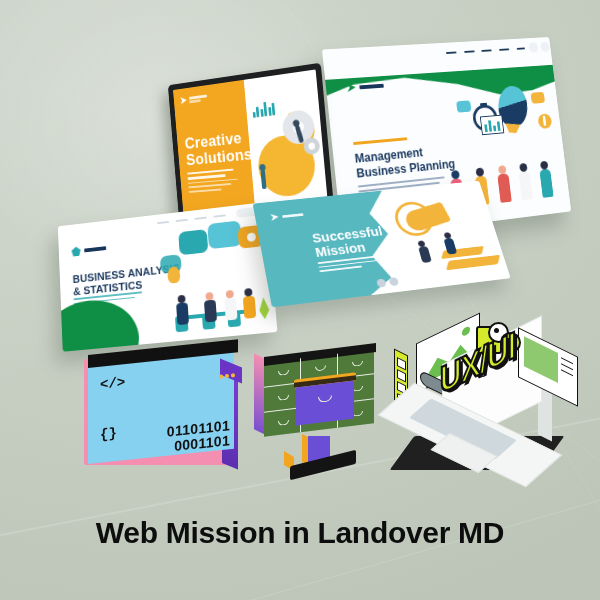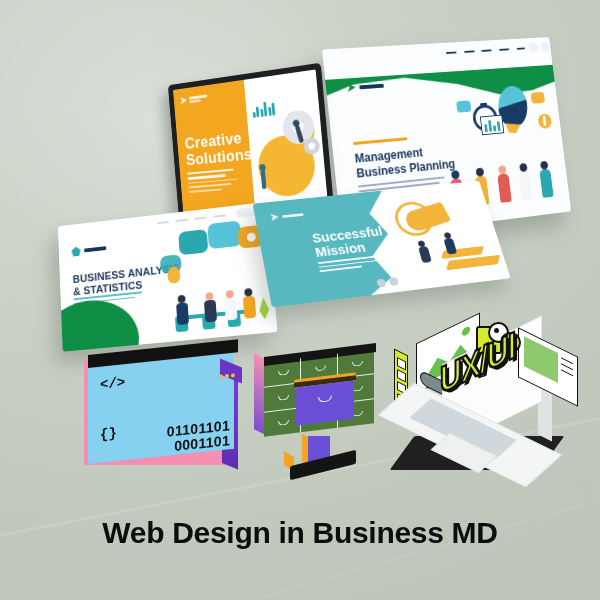--- a/index.html
+++ b/index.html
@@ -547,15 +547,15 @@
     </div>
     <div class="ux-blobY"></div>
     <div class="ux-gear g1"></div>
     <div class="ux-gear g2"></div>
     <div class="ux-text">UX/UI</div>
     <div class="lt-base"></div>
     <div class="lt-keys"></div>
     <div class="lt-trackpad"></div>
   </div>
 
-  <div id="title">Web Design in Business MD</div>
+  <div id="title">Web Mission in Landover MD</div>
 
 </div>
 
 </body></html>

